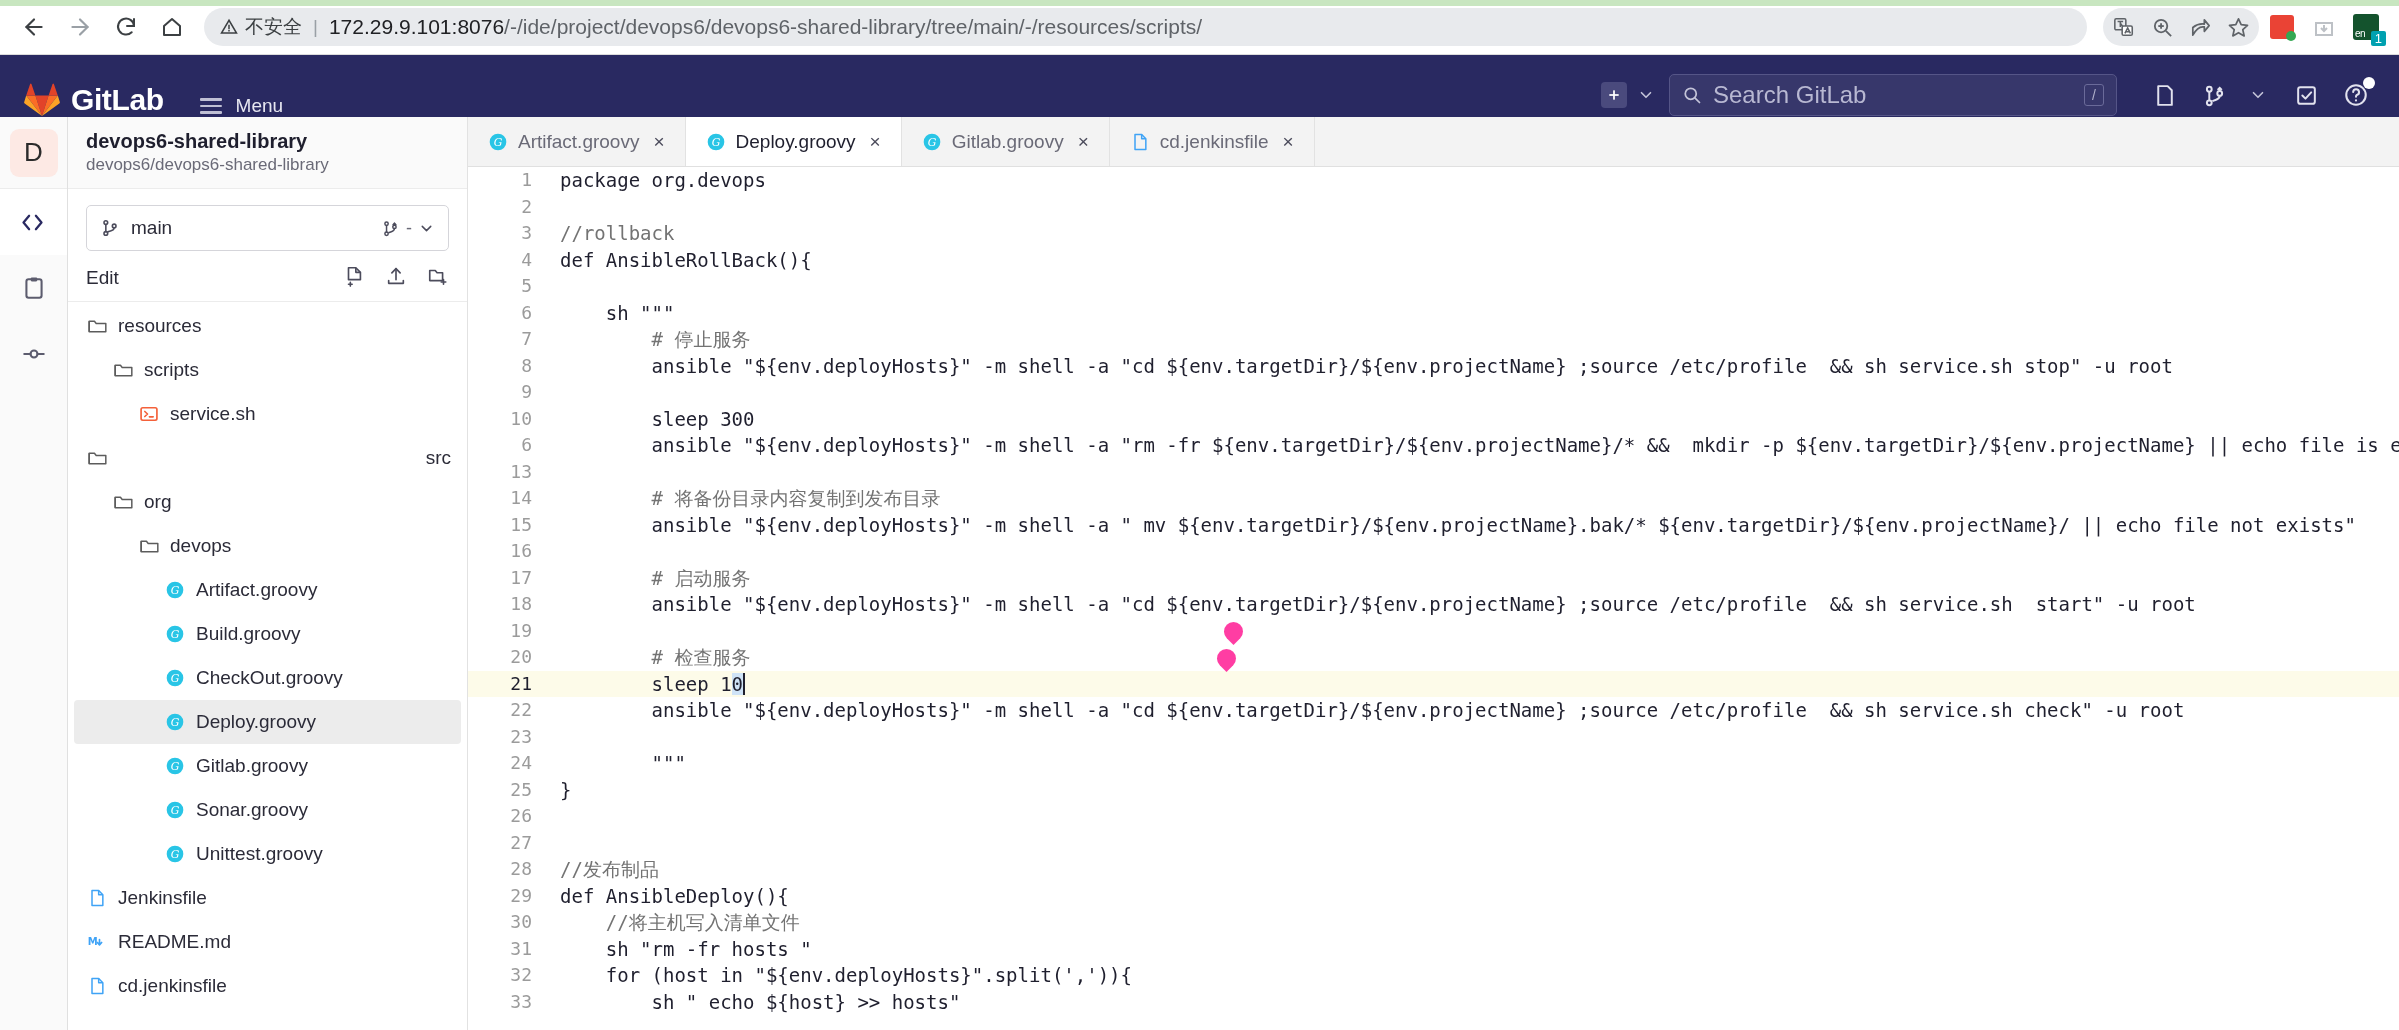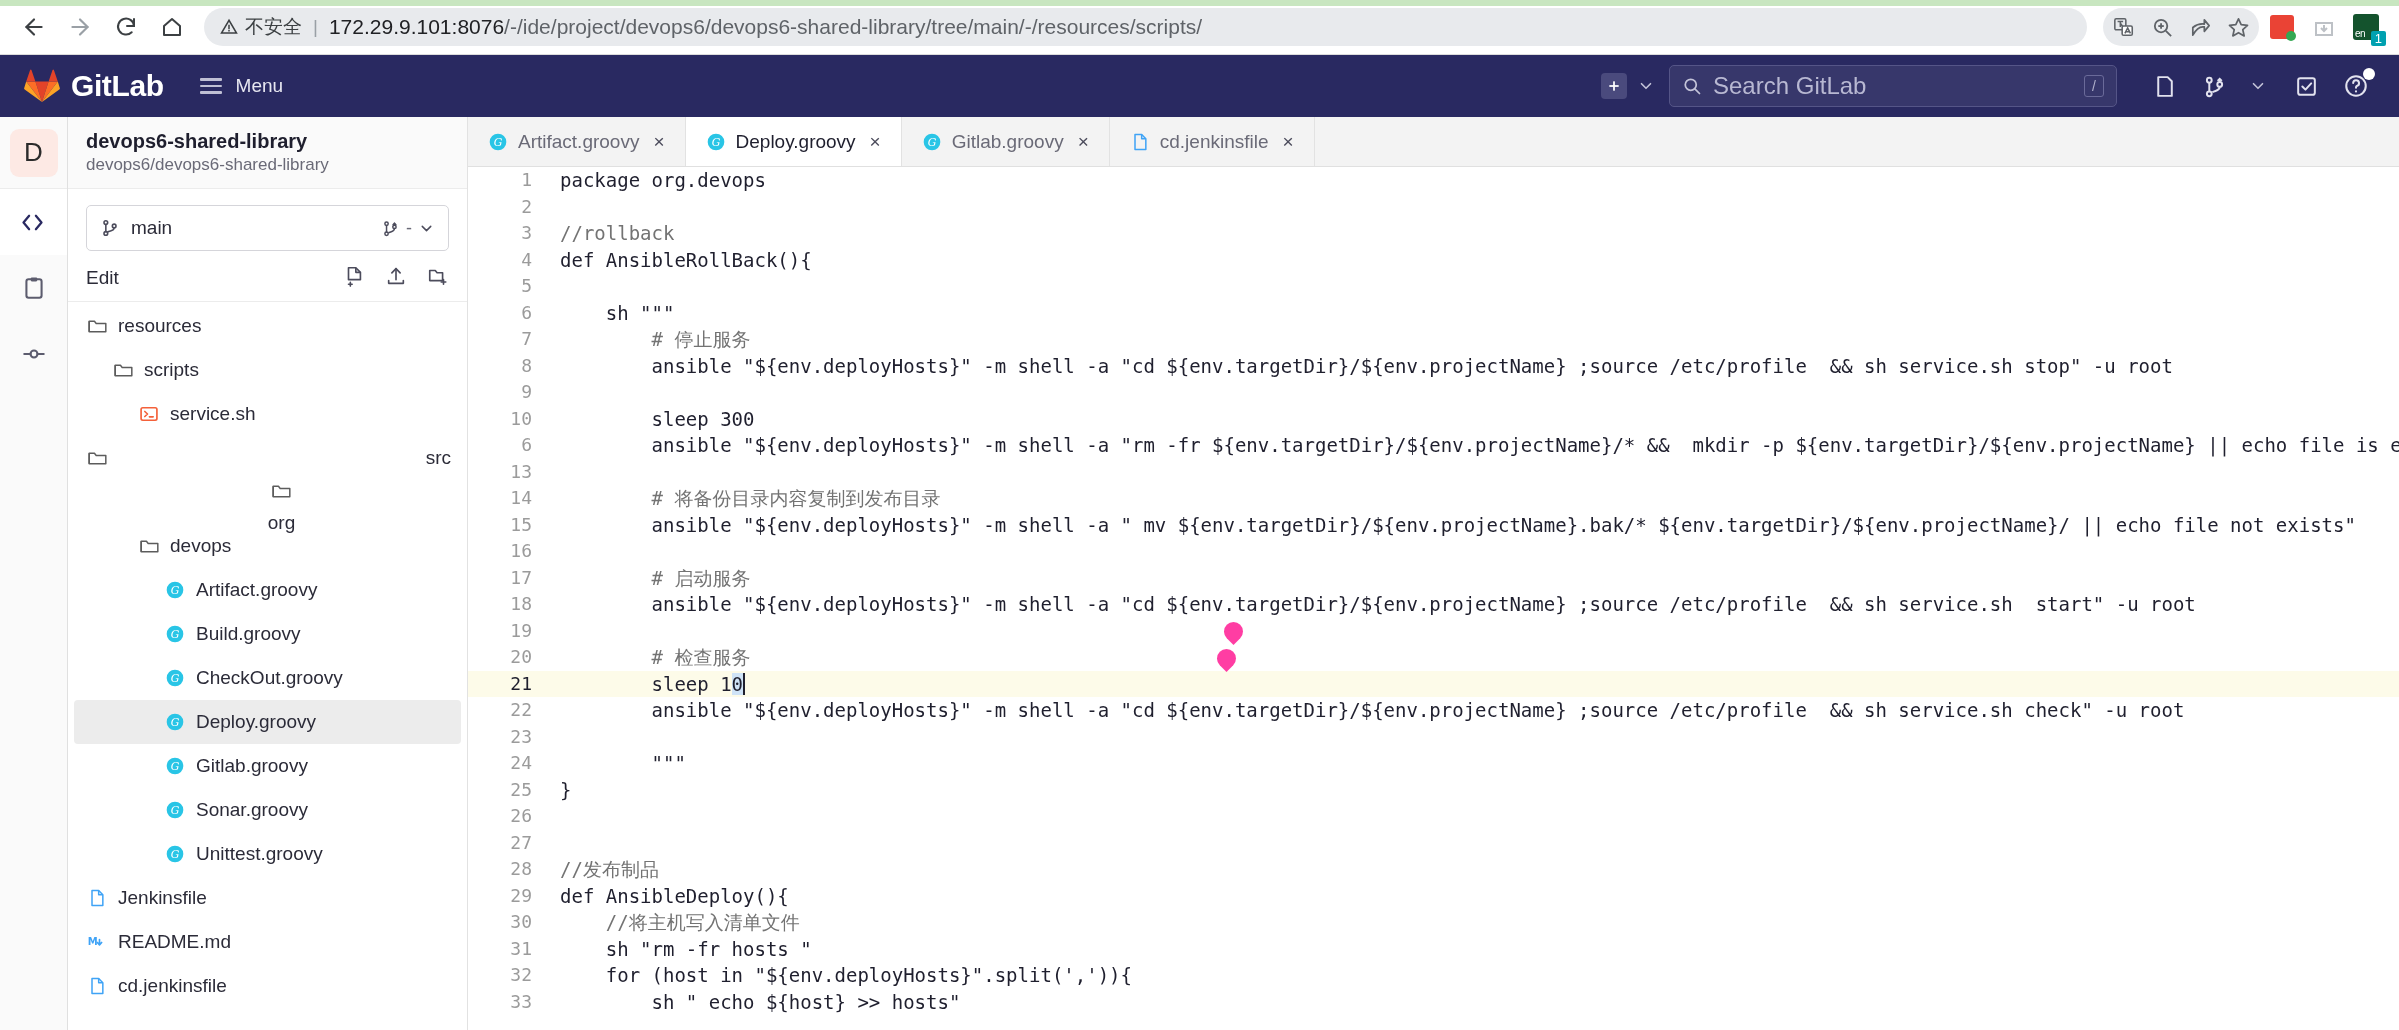--- a/index.html
+++ b/index.html
@@ -92,21 +92,21 @@
     position:absolute; right:-7px; bottom:-6px;
     background:#00a1b0; color:#fff; font-size:13px;
     padding: 0px 4px; border-radius:2px; line-height:15px;
   }
 
   
   .gl-navbar {
     height: 62px;
     background: #292961;
     display: flex;
-    align-items: center;
+    align-items: flex-end;
     padding: 0 18px 0 24px;
     gap: 0;
   }
   .gl-logo-wrap { display:flex; align-items:center; gap: 11px; flex:none; }
   .gl-brand {
     color: #fff; font-size: 30px; font-weight: bold; letter-spacing: -0.4px;
   }
   .gl-menu-wrap {
     display:flex; align-items:center; gap:14px; margin-left: 36px; flex:none;
   }
@@ -556,21 +556,21 @@
         </div>
         <div class="tree-row" style="padding-left: 12px; justify-content: space-between;">
           <span class="tree-ico">
             <svg width="21" height="21" viewBox="0 0 24 24" fill="none" stroke="#5c5c5c" stroke-width="1.7" stroke-linejoin="round">
               <path d="M2.5 6h6l2 2.5h11V18h-19z"></path>
               <path d="M2.5 6v12"></path>
             </svg>
           </span>
           <span>src</span>
         </div>
-        <div class="tree-row" style="padding-left: 38px; flex-direction: column;">
+        <div class="tree-row" style="padding-left: 38px;">
           <span class="tree-ico">
             <svg width="21" height="21" viewBox="0 0 24 24" fill="none" stroke="#5c5c5c" stroke-width="1.7" stroke-linejoin="round">
               <path d="M2.5 6h6l2 2.5h11V18h-19z"></path>
               <path d="M2.5 6v12"></path>
             </svg>
           </span>
           <span>org</span>
         </div>
         <div class="tree-row" style="padding-left: 64px;">
           <span class="tree-ico">

